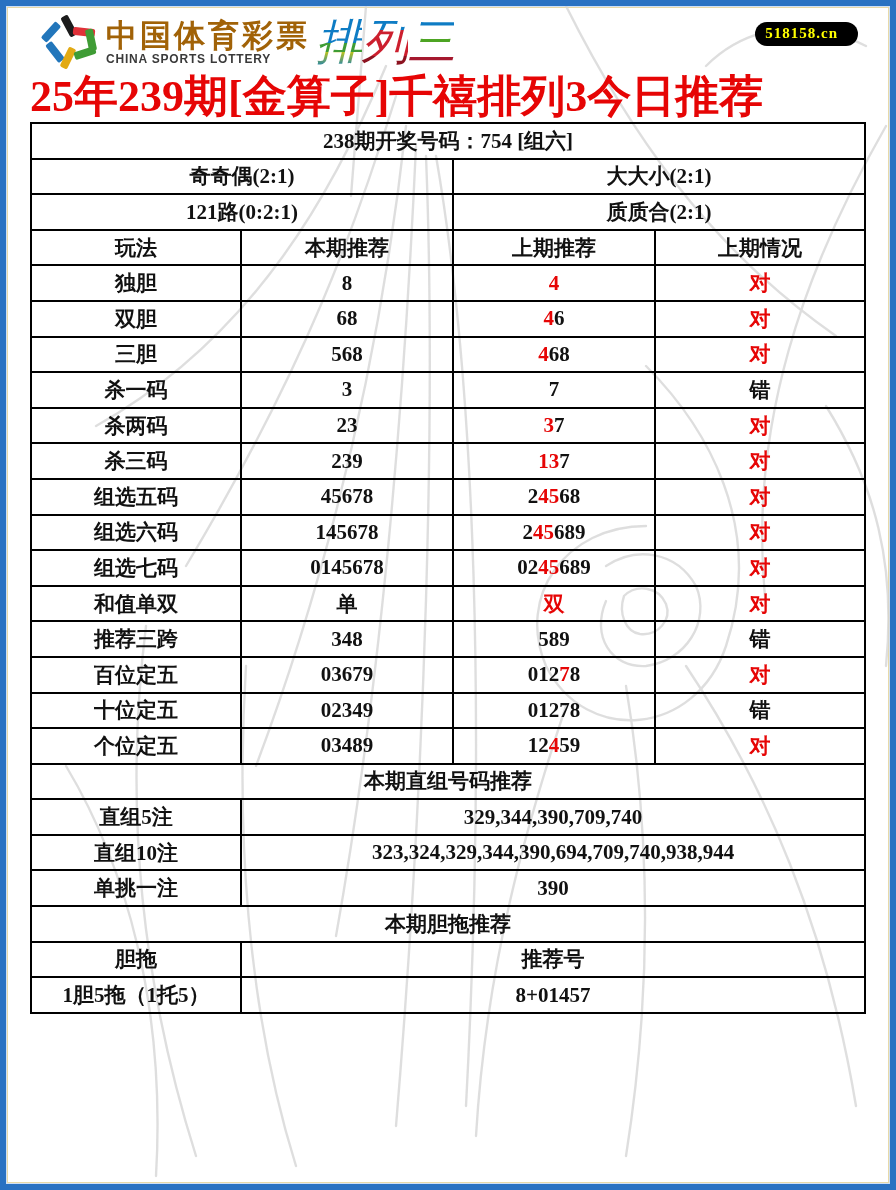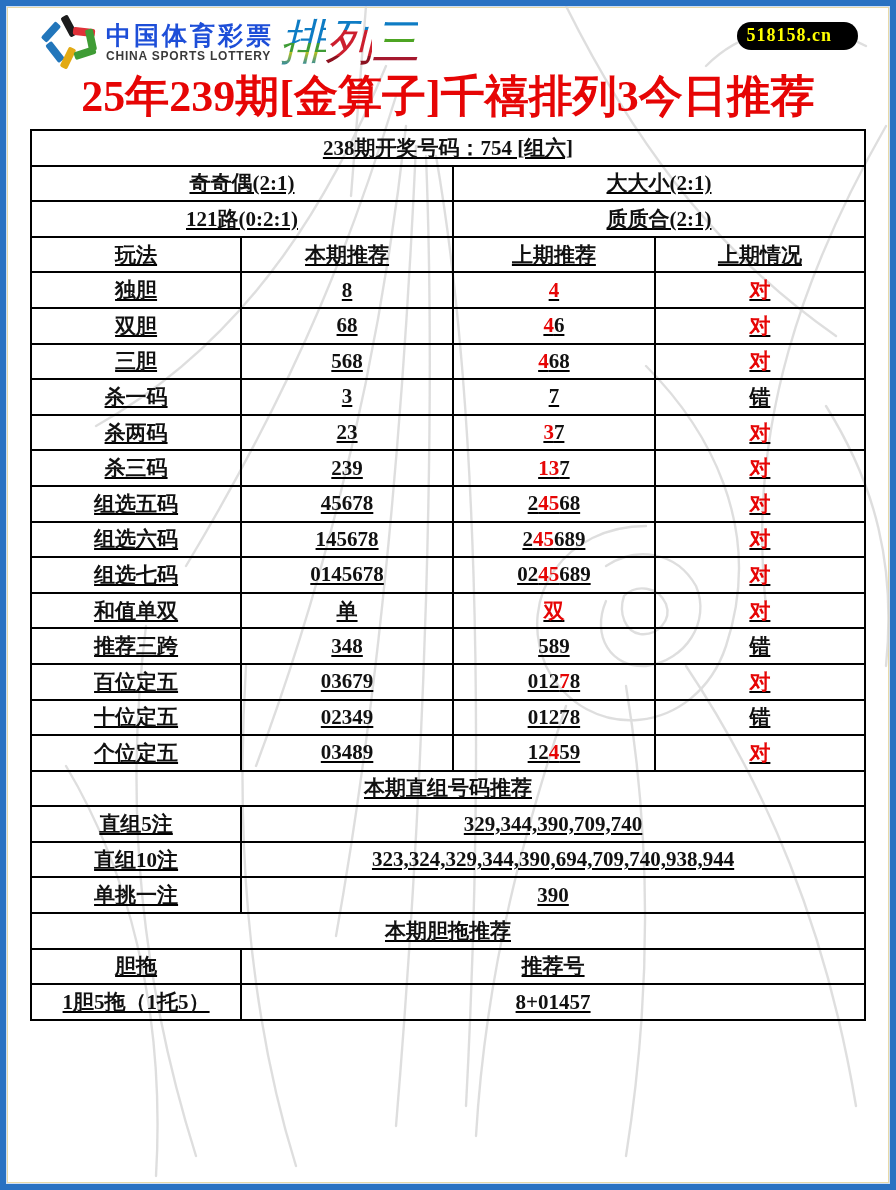--- a/index.html
+++ b/index.html
@@ -21,38 +21,38 @@
   .mark { position:relative; width:58px; height:52px; }
   .mark i { position:absolute; width:22px; height:8px; border-radius:2px; display:block; }
   .m1 { background:#1c1c1c; width:26px; height:7px; left:18px; top:6px;  transform:rotate(62deg); }
   .m2 { background:#e03038; left:33px; top:12px; transform:rotate(6deg); }
   .m3 { background:#2276bb; left:0px;  top:12px; transform:rotate(-48deg); }
   .m4 { background:#2276bb; left:4px;  top:32px; transform:rotate(52deg); }
   .m5 { background:#e2aa14; left:17px; top:38px; transform:rotate(-64deg); }
   .m6 { background:#3f9c35; left:34px; top:33px; transform:rotate(-18deg); }
   .m7 { background:#3f9c35; left:40px; top:20px; transform:rotate(78deg); width:16px; height:7px; }
   .logo-text { margin-left:8px; line-height:1; }
-  .logo-cn { font-size:25px; font-weight:700; color:#1d4ed8; letter-spacing:3px; font-family:"Liberation Sans",sans-serif; }
+  .logo-cn { font-size:31px; font-weight:700; color:#a16207; letter-spacing:3px; font-family:"Liberation Sans",sans-serif; }
   .logo-en { font-size:12px; font-weight:700; color:#3a3a3a; letter-spacing:0.8px; font-family:"Liberation Sans",sans-serif; margin-top:2px; }
   .product { margin-left:6px; font-size:48px; font-weight:400; font-style:italic; line-height:52px;
              font-family:"Liberation Sans",sans-serif; letter-spacing:-2px; }
   .product span { -webkit-background-clip:text; background-clip:text; color:transparent; }
   .p1 { background-image:linear-gradient(180deg,#0e7cc4 0%,#0e7cc4 52%,#3f9c35 52%,#3f9c35 70%,#b9c21a 70%,#0e7cc4 100%); }
   .p2 { background-image:linear-gradient(180deg,#0e7cc4 0%,#0e7cc4 28%,#cc1f2e 28%,#cc1f2e 78%,#8c1220 78%,#8c1220 100%); }
   .p3 { background-image:linear-gradient(180deg,#0e7cc4 0%,#0e7cc4 34%,#4da423 34%,#4da423 64%,#a5182e 64%,#a5182e 100%); }
   .badge { position:absolute; right:8px; top:10px; background:var(--badge-bg,#000);
-           color:var(--badge-text,#ff0); font-size:18px; font-weight:700; padding:3px 26px 4px 10px;
+           color:var(--badge-text,#ff0); font-size:15px; font-weight:700; padding:3px 20px 4px 10px;
            letter-spacing:1px;border-radius:15px; }
 
   
-  .title { text-align:center; color:var(--accent-red,#e60505); font-size:44px; font-weight:700;
+  .title { text-align:left; color:var(--accent-red,#e60505); font-size:44px; font-weight:700;
            letter-spacing:0px; line-height:50px; margin-top:2px; white-space:nowrap; }
 
   
-  table { width:100%; border-collapse:collapse; margin-top:7px; background:transparent; table-layout:fixed;text-decoration:underline; }
+  table { width:100%; border-collapse:collapse; background:transparent; table-layout:fixed; }
   td { border:2px solid #000; height:35.6px; text-align:center; vertical-align:middle;
        font-size:21px; font-weight:700; color:#111; padding:0 4px; overflow:hidden; white-space:nowrap; }
   td.red, span.red { color:var(--accent-red,#e60505); }
   td.blue { color:var(--accent-blue,#2121cc); font-size:22px; }
 </style>
 </head>
 <body>
 
 <svg id="sketch" width="896" height="1190" viewBox="0 0 896 1190">
   <g fill="none" stroke="#d4d4d4" stroke-width="2.4" opacity="0.75" stroke-linecap="round">

